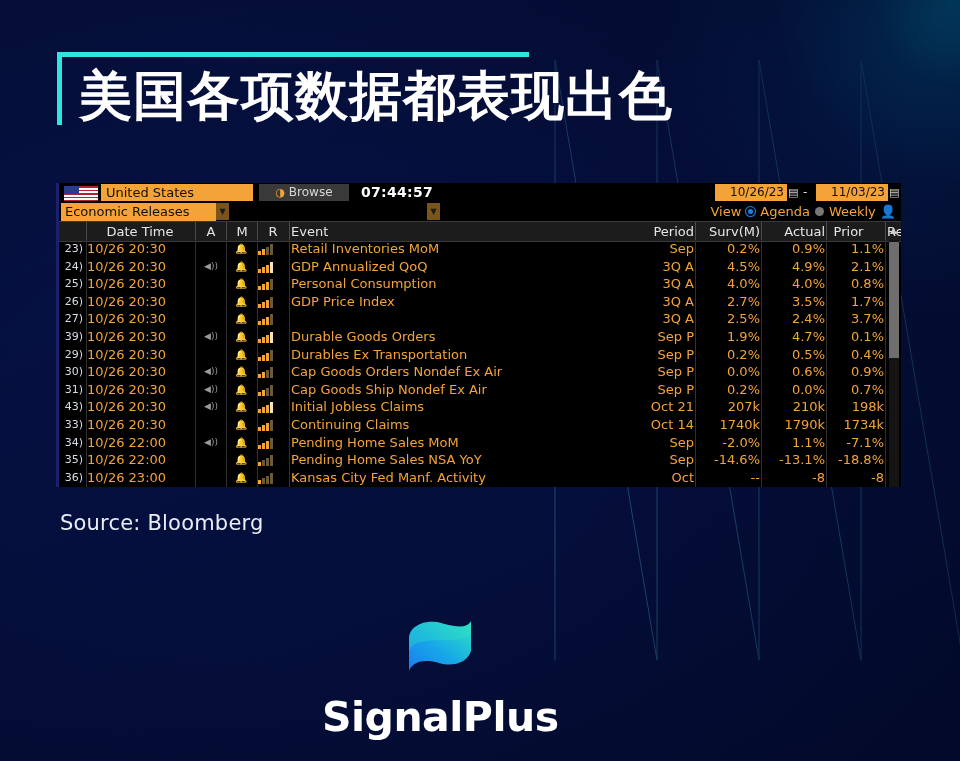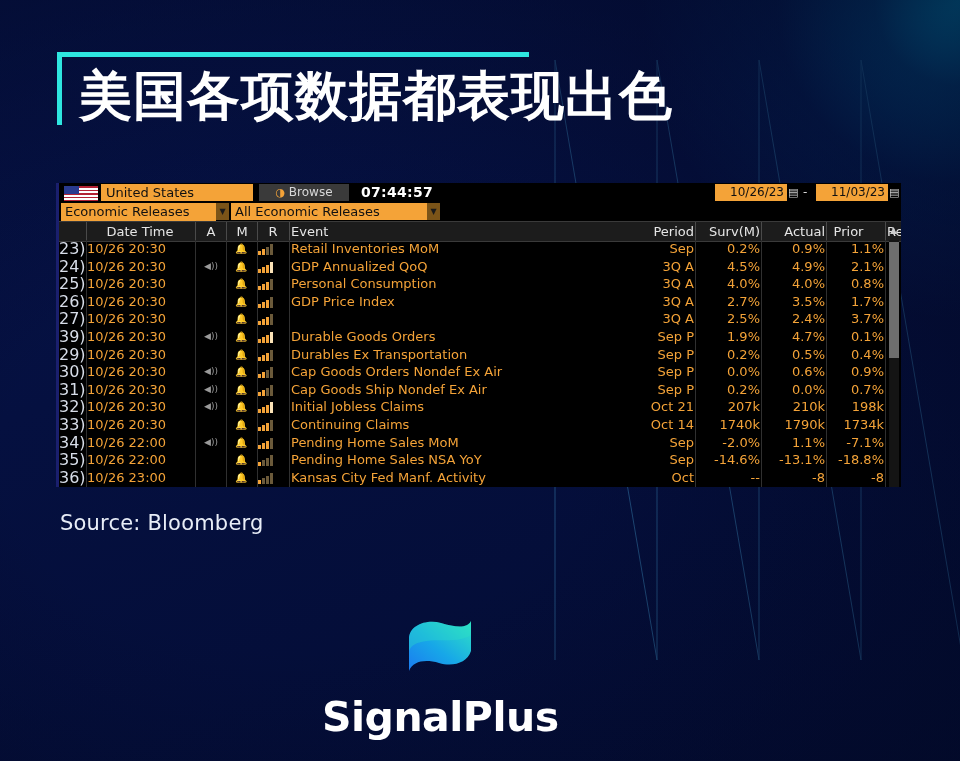--- a/index.html
+++ b/index.html
@@ -85,21 +85,21 @@
     background:#1c1c1c;border-top:1px solid #3a3a3a;border-bottom:1px solid #3a3a3a;}
   #colhead .cell{position:absolute;top:0;height:19px;line-height:19px;font-size:13px;
     color:#e6e6e6;box-sizing:border-box;}
   .vsep{position:absolute;top:0;width:1px;height:19px;background:#4a4a4a;}
 
   
   #grid{position:absolute;left:0;top:57px;width:842px;height:247px;}
   .row{position:absolute;left:0;width:842px;height:17.6px;}
   .c{position:absolute;top:0;height:17.6px;line-height:17.6px;font-size:13px;
     white-space:nowrap;box-sizing:border-box;}
-  .c-num{width:24px;text-align:right;color:#d7dde8;font-size:16px;}
+  .c-num{width:24px;text-align:right;color:#d7dde8;font-size:11px;}
   .c-date{left:28px;width:106px;color:#f4a338;}
   .c-a{left:137px;width:30px;text-align:center;}
   .c-m{left:168px;width:30px;text-align:center;}
   .c-r{left:199px;width:30px;}
   .c-ev{left:232px;color:#f4a338;}
   .c-pe{left:565px;width:70px;text-align:right;color:#f4a338;}
   .c-sv{left:639px;width:62px;text-align:right;color:#f4a338;}
   .c-ac{left:704px;width:62px;text-align:right;color:#f4a338;}
   .c-pr{left:769px;width:56px;text-align:right;color:#f4a338;}
   .colsep{position:absolute;top:0;width:1px;height:247px;background:#303030;}
@@ -159,22 +159,29 @@
     <div id="date-from">10/26/23</div>
     <div id="cal1">▤</div>
     <div id="date-dash">-</div>
     <div id="date-to">11/03/23</div>
     <div id="cal2">▤</div>
   </div>
 
   <div id="tbar2">
     <div id="sel1">Economic Releases</div>
     <div id="sel1a">▼</div>
-    <div id="sel2">All Economic Releases</div>
     <div id="sel2a">▼</div>
+    <div id="viewopts">
+      <span>View</span>
+      <span class="radio on"></span>
+      <span>Agenda</span>
+      <span class="radio off"></span>
+      <span>Weekly</span>
+      <span style="font-size:13px;color:#f4a338">👤</span>
+    </div>
   </div>
 
   <div id="colhead">
     <div class="cell" style="left:28px;width:106px;text-align:center">Date Time</div>
     <div class="cell" style="left:137px;width:30px;text-align:center">A</div>
     <div class="cell" style="left:168px;width:30px;text-align:center">M</div>
     <div class="cell" style="left:199px;width:30px;text-align:center">R</div>
     <div class="cell" style="left:232px">Event</div>
     <div class="cell" style="left:565px;width:70px;text-align:right">Period</div>
     <div class="cell" style="left:639px;width:62px;text-align:right">Surv(M)</div>
@@ -358,21 +365,21 @@
             <span class="rb" style="height: 11px;"></span>
           </span></div>
         <div class="c c-ev">Cap Goods Ship Nondef Ex Air</div>
         <div class="c c-pe">Sep P</div>
         <div class="c c-sv">0.2%</div>
         <div class="c c-ac">0.0%</div>
         <div class="c c-pr">0.7%</div>
         <div class="c" style="left: 828px; width: 56px; text-align: right; color: rgb(244, 163, 56);">0.8%</div>
       </div>
       <div class="row" style="top: 158.4px;">
-        <div class="c c-num">32)</div>
+        <div class="c c-num">43)</div>
         <div class="c c-date">10/26 20:30</div>
         <div class="c c-a" style="font-size: 9px; color: rgb(154, 154, 154);">◀))</div>
         <div class="c c-m" style="font-size: 10px; color: rgb(143, 143, 143);">🔔</div>
         <div class="c c-r"><span class="rbars">
             <span class="rb on" style="height: 4px;"></span>
             <span class="rb on" style="height: 6px;"></span>
             <span class="rb on" style="height: 8px;"></span>
             <span class="rb hi" style="height: 11px;"></span>
           </span></div>
         <div class="c c-ev">Initial Jobless Claims</div>

